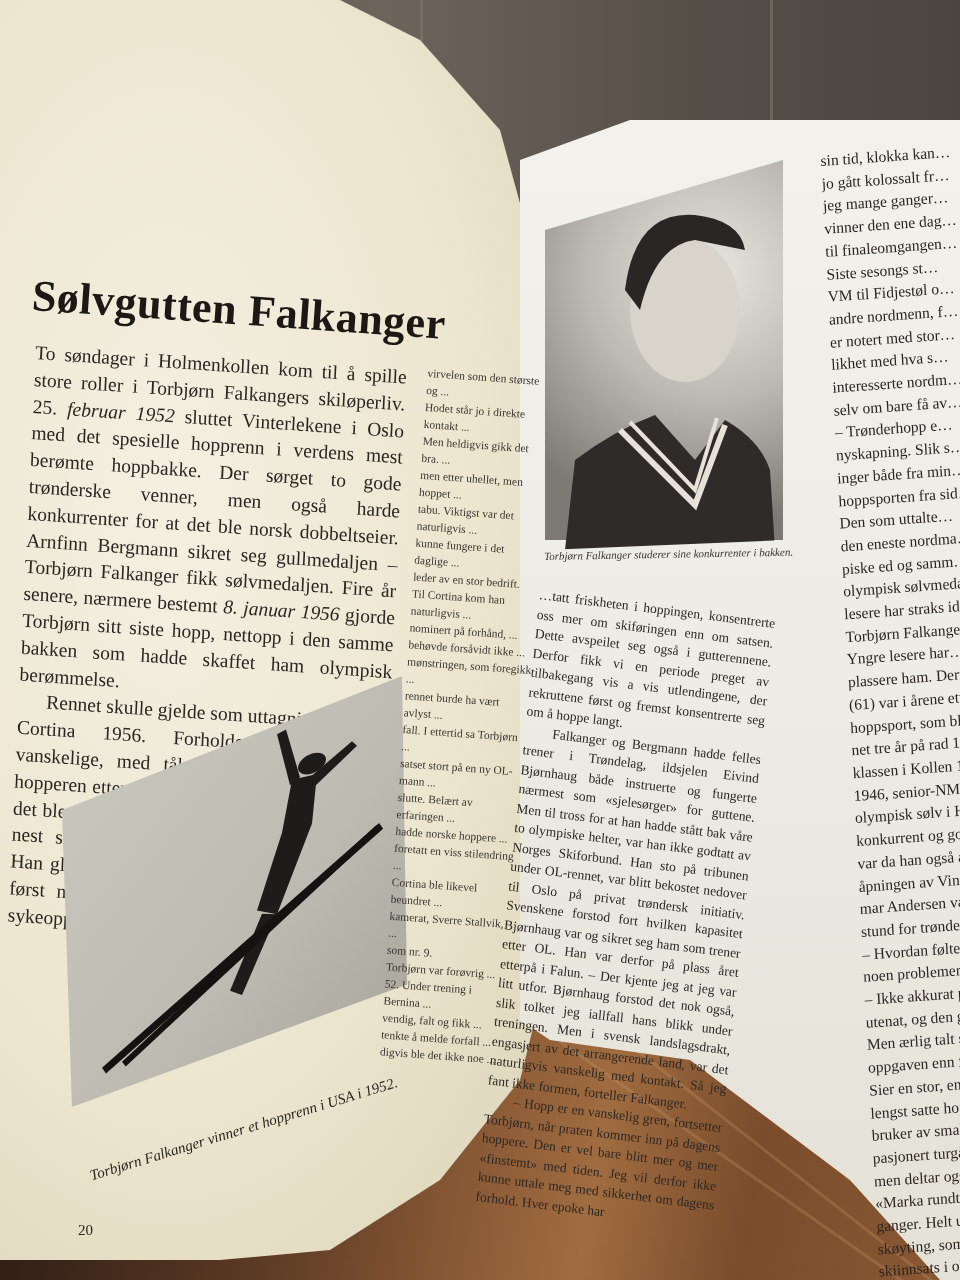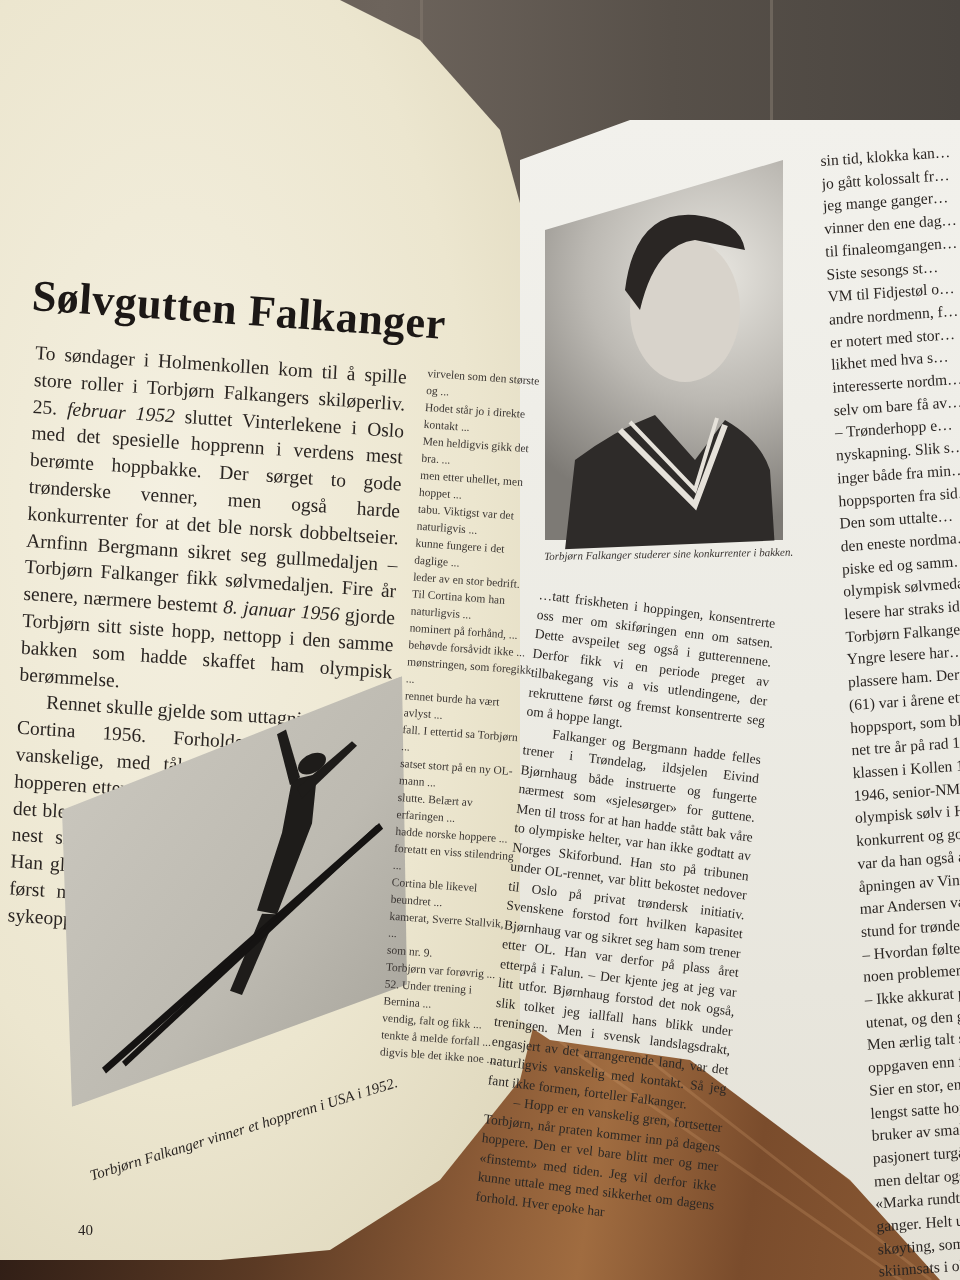--- a/index.html
+++ b/index.html
@@ -103,21 +103,21 @@
       <path d="M230 70 L255 72 L250 120 L215 200 L195 190 L220 120 Z"></path>
       <path d="M215 200 L180 270 L168 262 L200 195 Z"></path>
       <path d="M235 80 L290 50 L295 56 L240 92 Z"></path>
       <path d="M228 75 L215 20 L224 18 L238 70 Z"></path>
     </g>
     <rect x="40" y="300" width="320" height="8" fill="#151312" transform="rotate(-30 40 300)"></rect>
     <rect x="60" y="300" width="300" height="7" fill="#151312" transform="rotate(-32 60 300)"></rect>
   </svg>
 </div>
 <div class="caption caption-jumper">Torbjørn Falkanger vinner et hopprenn i USA i 1952.</div>
-<div class="page-number">40</div>
+<div class="page-number">20</div>
 
 <div class="page-right"></div>
 
 <div class="col col-mid-left">
   <p>
     <span>virvelen som den største og ...</span><br>
     <span>Hodet står jo i direkte kontakt ...</span><br>
     <span>Men heldigvis gikk det bra. ...</span><br>
     <span>men etter uhellet, men hoppet ...</span><br>
     <span>tabu. Viktigst var det naturligvis ...</span><br>

